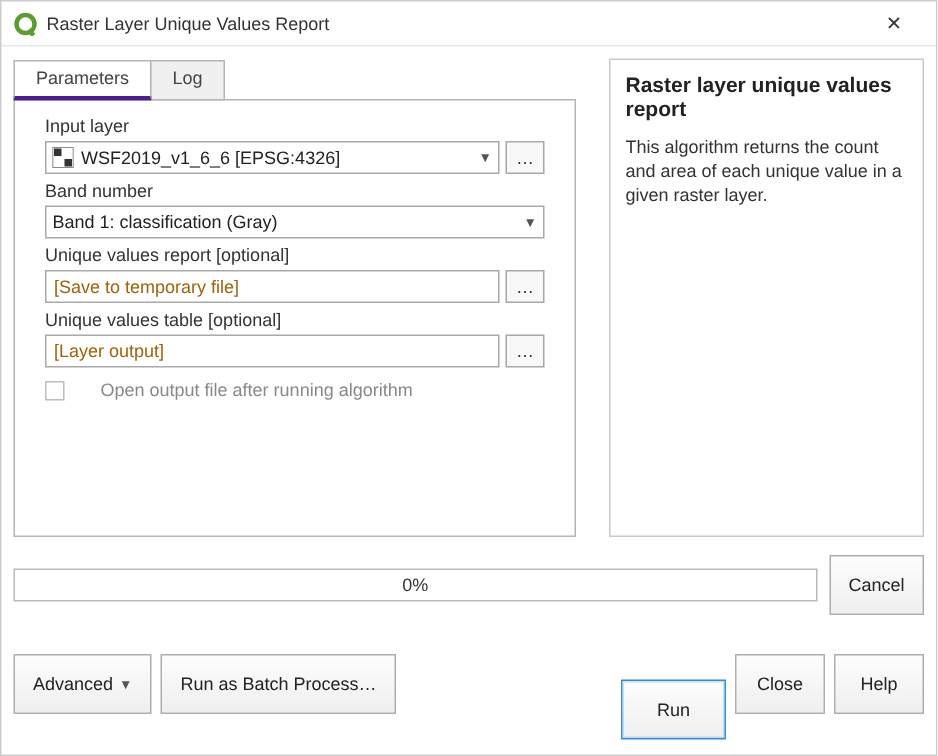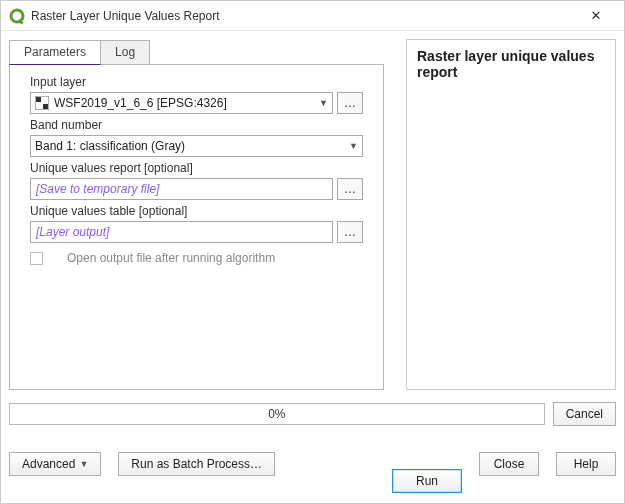--- a/index.html
+++ b/index.html
@@ -9,37 +9,37 @@
   .titlebar .icon { width: 16px; height: 16px; margin-right: 6px; }
   .titlebar .title { flex: 1; color: #333; }
   .titlebar .close { width: 40px; text-align: center; font-size: 13px; color: #333; cursor: default; }
   .content { flex: 1; display: flex; padding: 8px; gap: 10px; }
   .left { flex: 1; display: flex; flex-direction: column; }
   .right { width: 210px; border: 1px solid #c9c9c9; padding: 8px 10px; background: #fff; }
   .right h3 { margin: 0 0 10px 0; font-size: 14px; font-weight: 600; color: #222; }
   .right p { margin: 0; color: #333; line-height: 1.35; }
   .tabbar { display: flex; position: relative; top: 1px; }
   .tab { padding: 4px 14px 5px 14px; border: 1px solid #b5b5b5; background: #f0f0f0; color: #444; margin-right: -1px; cursor: default; }
-  .tab.active { background: #fff; border-bottom: 1px solid #4c1d95; position: relative; z-index: 2; }
+  .tab.active { background: #fff; border-bottom: 3px solid #4c1d95; position: relative; z-index: 2; }
   .pane { flex: 1; border: 1px solid #b5b5b5; padding: 6px 20px; background: #fff; }
   .label { color: #333; margin: 4px 0 3px 0; }
   .row { display: flex; gap: 4px; align-items: stretch; justify-content: flex-end; }
   .combo { flex: 1; height: 22px; border: 1px solid #a9a9a9; background: #fff; display: flex; align-items: center; padding: 0 4px; color: #222; position: relative; }
   .combo .chev { margin-left: auto; font-size: 9px; color: #555; }
   .combo .layer-icon { width: 14px; height: 14px; margin-right: 5px; }
   .dots { width: 26px; height: 22px; border: 1px solid #a9a9a9; background: #f8f8f8; display: flex; align-items: center; justify-content: center; color: #333; }
-  .input { flex: 1; height: 22px; border: 1px solid #a9a9a9; background: #fff; padding: 0 5px; color: #8b5cf6; display: flex; align-items: center; font-style: italic; }
+  .input { flex: 1; height: 22px; border: 1px solid #a9a9a9; background: #fff; padding: 0 5px; color: #a16207; display: flex; align-items: center; }
   .check-row { display: flex; align-items: center; gap: 24px; margin-top: 8px; color: #888; }
   .checkbox { width: 13px; height: 13px; border: 1px solid #bdbdbd; background: #fff; }
   .bottom { padding: 4px 8px 10px 8px; }
   .progress-row { display: flex; gap: 8px; align-items: center; }
   .progress { flex: 1; height: 22px; border: 1px solid #b9b9b9; background: #fff; display: flex; align-items: center; justify-content: center; color: #333; }
-  .btn { height: 24px; border: 1px solid #adadad; background: linear-gradient(#fdfdfd,#efefef); padding: 0 12px; display: flex; align-items: center; color: #222; cursor: default; }
+  .btn { height: 40px; border: 1px solid #adadad; background: linear-gradient(#fdfdfd,#efefef); padding: 0 12px; display: flex; align-items: center; color: #222; cursor: default; }
   .btn.default { border-color: #2b90d9; box-shadow: 0 0 0 1px rgba(43,144,217,.25) inset; margin-top: 35px; }
-  .button-row { display: flex; margin-top: 8px; align-items: center; gap: 17px; }
+  .button-row { display: flex; margin-top: 8px; align-items: center; gap: 6px; }
   .button-row .spacer { flex: 1; }
   .adv { display: flex; align-items: center; gap: 4px; }
   .adv .chev { font-size: 9px; color: #555; }
   .splitter { width: 2px; cursor: ew-resize; }
 </style>
 </head>
 <body>
 
 <div class="window">
 
@@ -107,20 +107,21 @@
           <span>Open output file after running algorithm</span>
         </div>
 
       </div>
     </div>
 
     <div class="splitter"></div>
 
     <div class="right">
       <h3>Raster layer unique values report</h3>
+      <p>This algorithm returns the count and area of each unique value in a given raster layer.</p>
     </div>
   </div>
 
   <div class="bottom">
     <div class="progress-row">
       <div class="progress">
         <span>0%</span>
       </div>
       <div class="btn">Cancel</div>
     </div>

